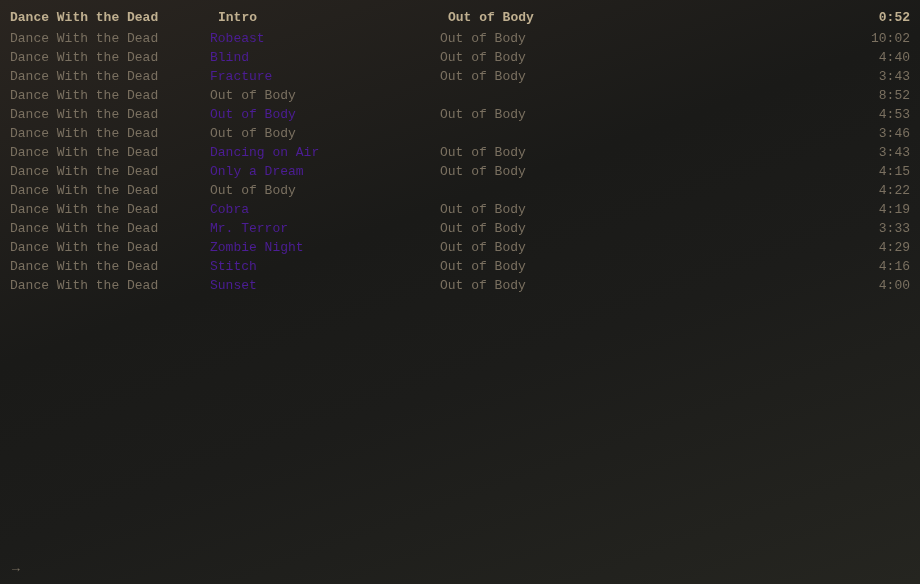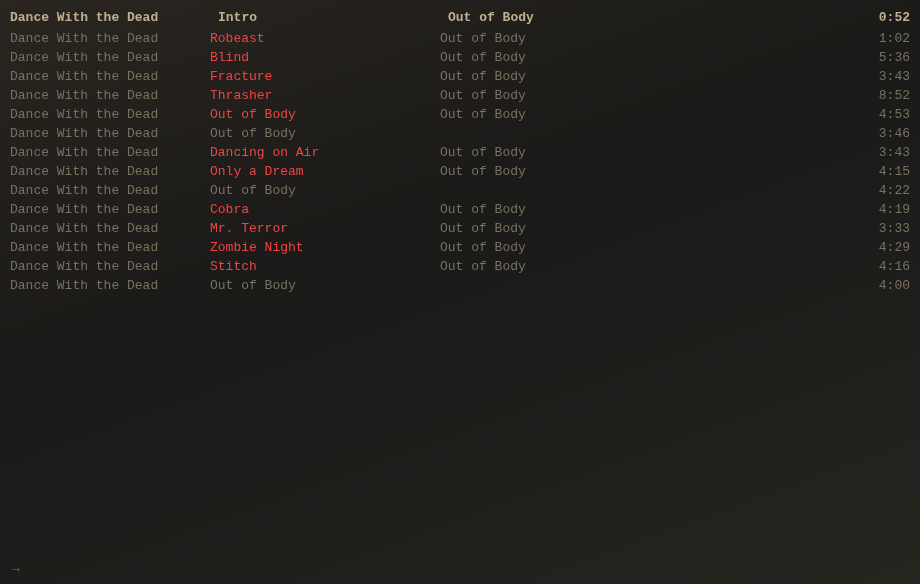--- a/index.html
+++ b/index.html
@@ -45,21 +45,21 @@
       color: #7a7060;
     }
 
     .track-row.header .col-artist {
       color: #c0b090;
     }
 
     .col-title {
       width: 230px;
       flex-shrink: 0;
-      color: #ef4444;
+      color: #4c1d95;
     }
 
     .track-row.header .col-title {
       color: #c0b090;
       margin-left: 8px;
     }
 
     .col-album {
       flex: 1;
       color: #7a7060;
@@ -94,37 +94,36 @@
   <div class="track-row header">
     <div class="col-artist">Dance With the Dead</div>
     <div class="col-title">Intro</div>
     <div class="col-album">Out of Body</div>
     <div class="col-duration">0:52</div>
   </div>
 <div class="track-row">
       <div class="col-artist">Dance With the Dead</div>
       <div class="col-title">Robeast</div>
       <div class="col-album">Out of Body</div>
-      <div class="col-duration">1:02</div>
+      <div class="col-duration">10:02</div>
     </div>
     <div class="track-row">
       <div class="col-artist">Dance With the Dead</div>
       <div class="col-title">Blind</div>
       <div class="col-album">Out of Body</div>
-      <div class="col-duration">5:36</div>
+      <div class="col-duration">4:40</div>
     </div>
     <div class="track-row">
       <div class="col-artist">Dance With the Dead</div>
       <div class="col-title">Fracture</div>
       <div class="col-album">Out of Body</div>
       <div class="col-duration">3:43</div>
     </div>
     <div class="track-row">
       <div class="col-artist">Dance With the Dead</div>
-      <div class="col-title">Thrasher</div>
       <div class="col-album">Out of Body</div>
       <div class="col-duration">8:52</div>
     </div>
     <div class="track-row">
       <div class="col-artist">Dance With the Dead</div>
       <div class="col-title">Out of Body</div>
       <div class="col-album">Out of Body</div>
       <div class="col-duration">4:53</div>
     </div>
     <div class="track-row">
@@ -168,18 +167,19 @@
       <div class="col-duration">4:29</div>
     </div>
     <div class="track-row">
       <div class="col-artist">Dance With the Dead</div>
       <div class="col-title">Stitch</div>
       <div class="col-album">Out of Body</div>
       <div class="col-duration">4:16</div>
     </div>
     <div class="track-row">
       <div class="col-artist">Dance With the Dead</div>
+      <div class="col-title">Sunset</div>
       <div class="col-album">Out of Body</div>
       <div class="col-duration">4:00</div>
     </div>
   </div>
 
 <div class="bottom-arrow">→</div>
 
 </body></html>

